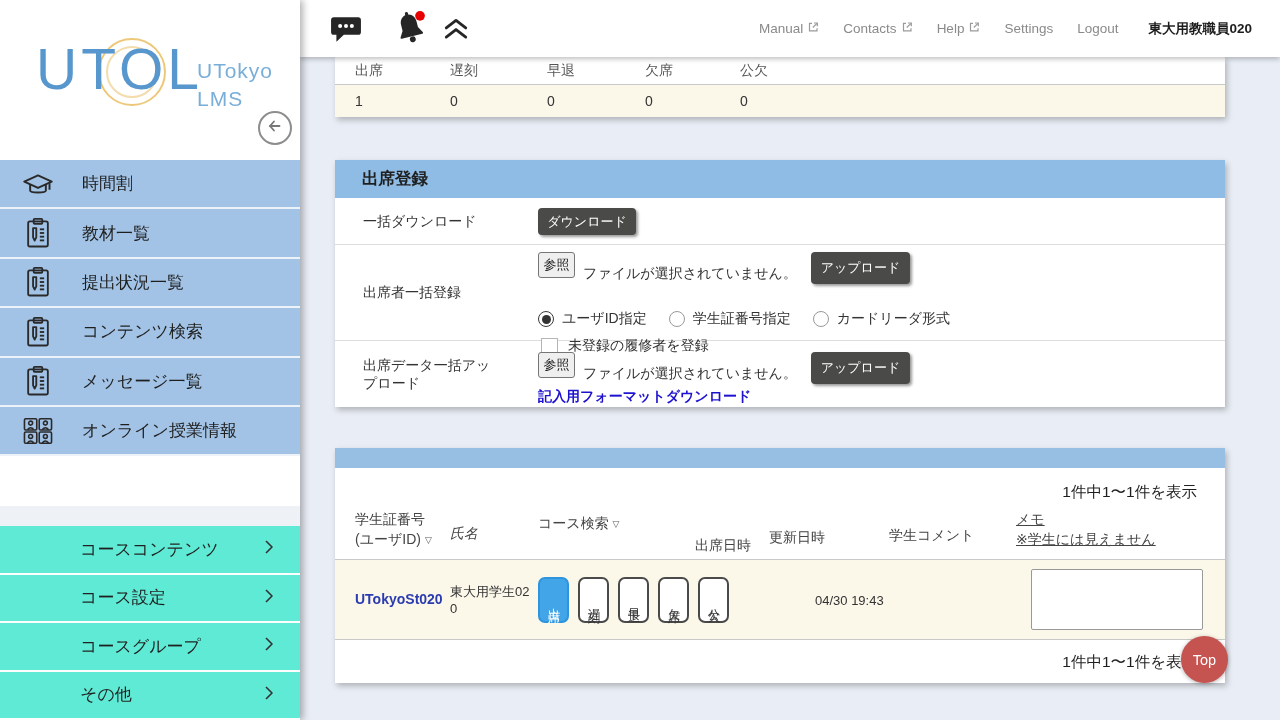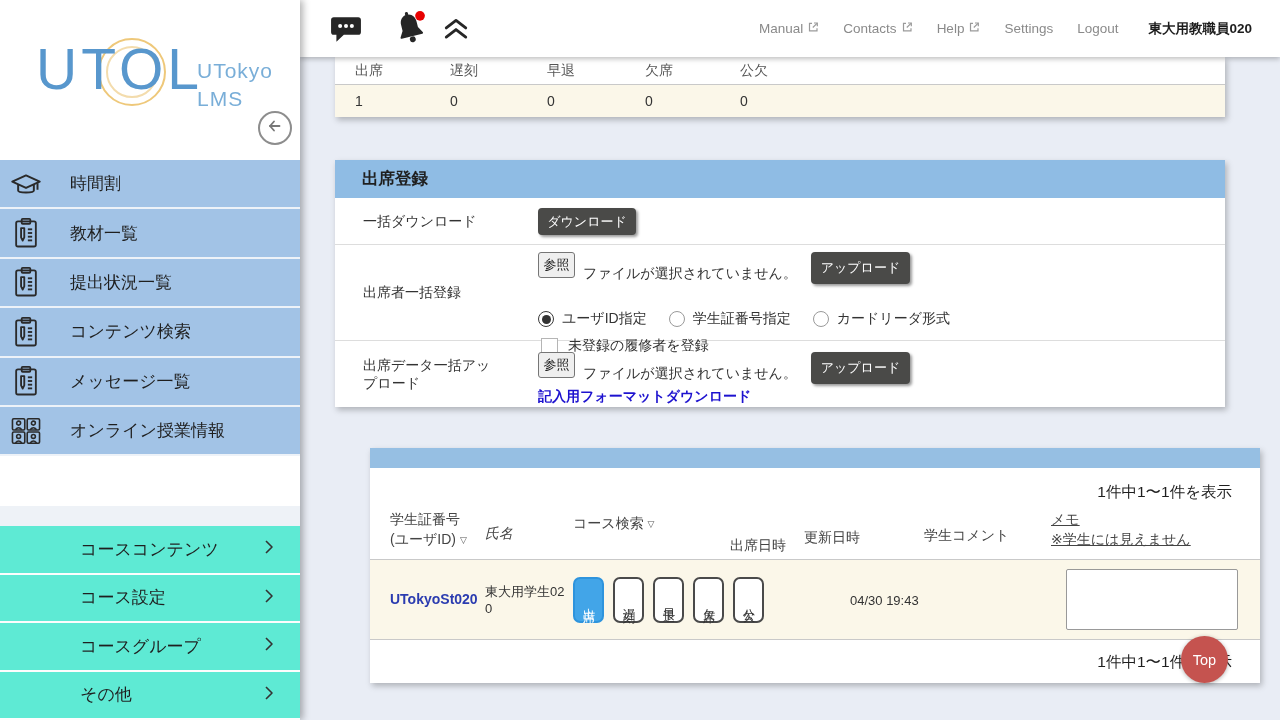--- a/index.html
+++ b/index.html
@@ -17,21 +17,21 @@
   .logo-main { position:absolute; left:36px; top:36px; font-size:57px; font-weight:200;
     color:#5897cd; letter-spacing:4px; }
   .logo-sub { position:absolute; left:197px; top:57px; font-size:21px; color:#79aed8;
     line-height:1.35; letter-spacing:1px; }
   .collapse-btn { position:absolute; left:258px; top:111px; width:34px; height:34px;
     border:2px solid #8d8d8d; border-radius:50%; background:#fff; display:flex;
     align-items:center; justify-content:center; cursor:pointer; }
 
   .nav { position:absolute; top:160px; left:0; width:300px; }
   .nav-item { height:49.4px; background:#a2c3e6; border-bottom:2px solid #edf2f8;
-    display:flex; align-items:center; padding-left:8px; gap:26px; cursor:pointer; }
+    display:flex; align-items:center; padding-left:20px; gap:26px; cursor:pointer; }
   .nav-icon { width:36px; height:36px; display:flex; align-items:center; justify-content:center; }
   .nav-label { font-size:17px; color:#1f1f1f; }
   .nav-gap { position:absolute; top:506px; left:0; width:300px; height:20px; background:#eef2f7; }
   .nav2 { position:absolute; top:526px; left:0; width:300px; }
   .nav2-item { height:48.5px; background:#5eead4; border-bottom:2px solid #fdfdfd;
     display:flex; align-items:center; justify-content:space-between;
     padding:0 26px 0 80px; cursor:pointer; }
   .nav2-label { font-size:17px; color:#1f1f1f; }
 
   
@@ -95,21 +95,21 @@
     border-radius:50%; }
   .radio-label { font-size:14px; color:#333; }
   .check-line { display:flex; align-items:center; gap:10px; margin-top:9px; padding-left:3px; }
   .checkbox { width:17px; height:17px; border:1.5px solid #b5b5b5; background:#fff; cursor:pointer; }
   .check-label { font-size:14px; color:#333; }
   .row3 .sec-content { padding-top:11px; }
   .format-link { display:inline-block; margin-top:2px; color:#1d12cf; font-weight:bold;
     font-size:14px; text-decoration:none; cursor:pointer; }
 
   
-  .panel3 { left:35px; top:391px; width:890px;margin-left:35px; }
+  .panel3 { left:35px; top:391px; width:890px; }
   .tbl-bluebar { height:20px; background:#96bfe3; }
   .tbl-head { position:relative; height:92px; border-bottom:1px solid #c9c9c9; }
   .showing { position:absolute; right:28px; top:14px; font-size:15.5px; color:#1f1f1f; }
   .col { position:absolute; font-size:14px; color:#444; line-height:1.4; }
   .col-id { left:20px; top:42px; }
   .col-name { left:115px; top:56px;font-style:italic; }
   .col-status { left:203px; top:46px; }
   .col-attend { left:360px; top:68px; }
   .col-update { left:434px; top:60px;text-align:right; }
   .col-comment { left:554px; top:58px; }

